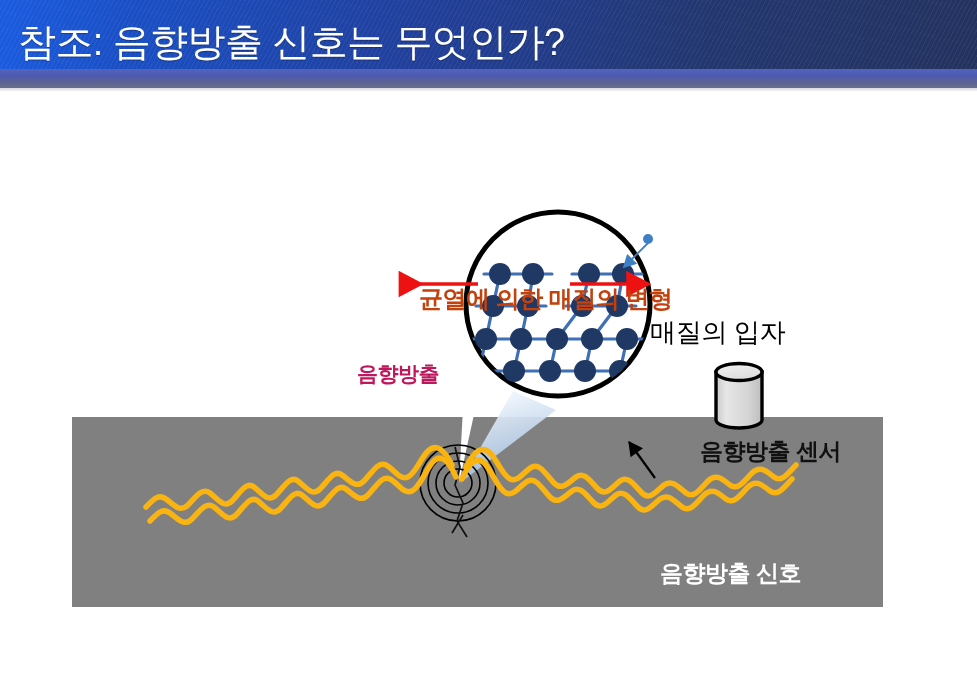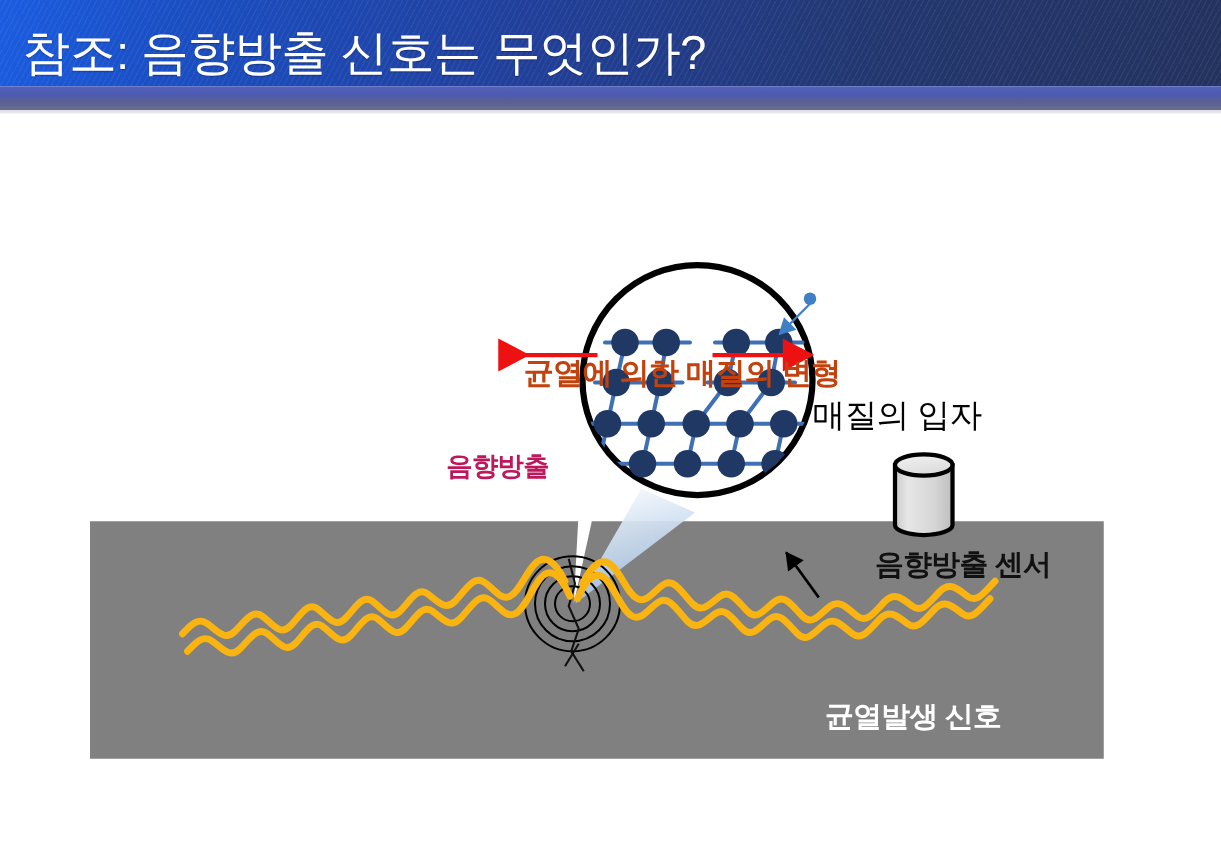--- a/index.html
+++ b/index.html
@@ -338,18 +338,18 @@
   </svg>
 
   <div class="fig-label" id="label-deformation-title">균열에 의한 매질의 변형</div>
 
   <div class="fig-label" id="label-medium-particle">매질의 입자</div>
 
   <div class="fig-label" id="label-acoustic-emission">음향방출</div>
 
   <div class="fig-label" id="label-sensor">음향방출 센서</div>
 
-  <div class="fig-label" id="label-ae-signal">균열발생 신호</div>
+  <div class="fig-label" id="label-ae-signal">음향방출 신호</div>
 
   <div class="fig-label" id="label-crack-occurrence">균열발생</div>
 
   <div class="fig-label" id="label-medium">매질</div>
 </div>
 
 </body></html>

